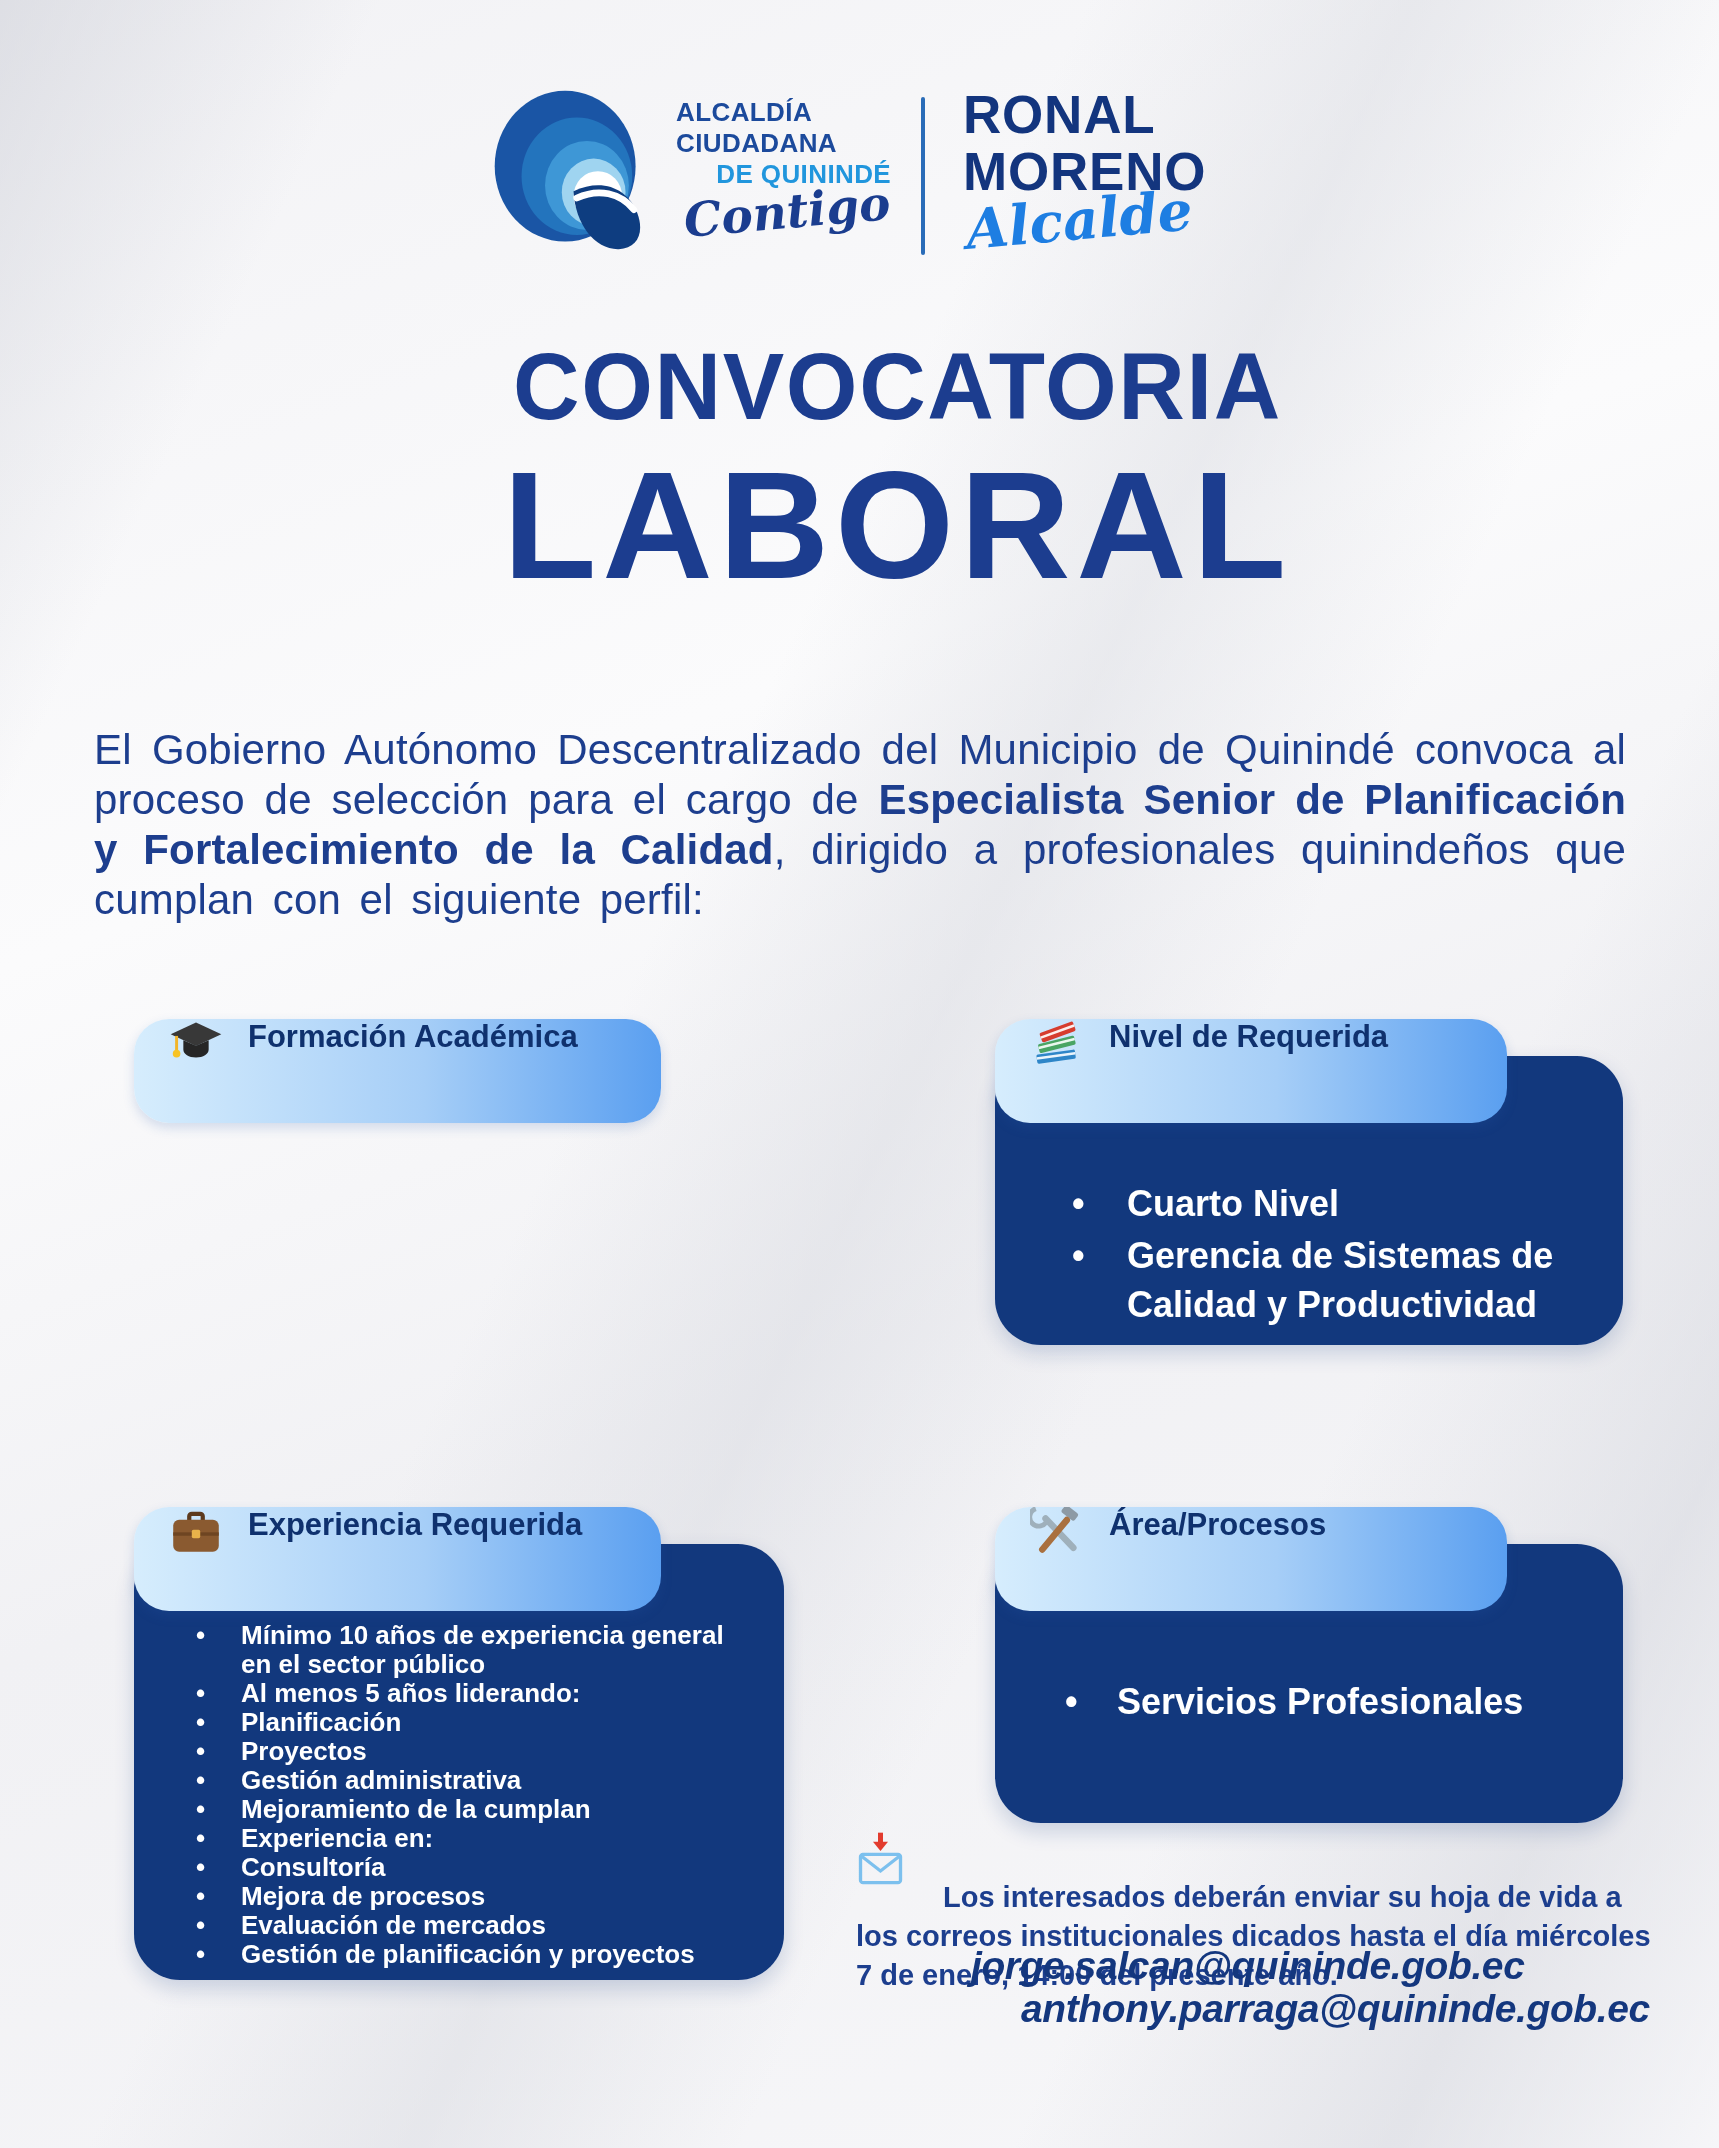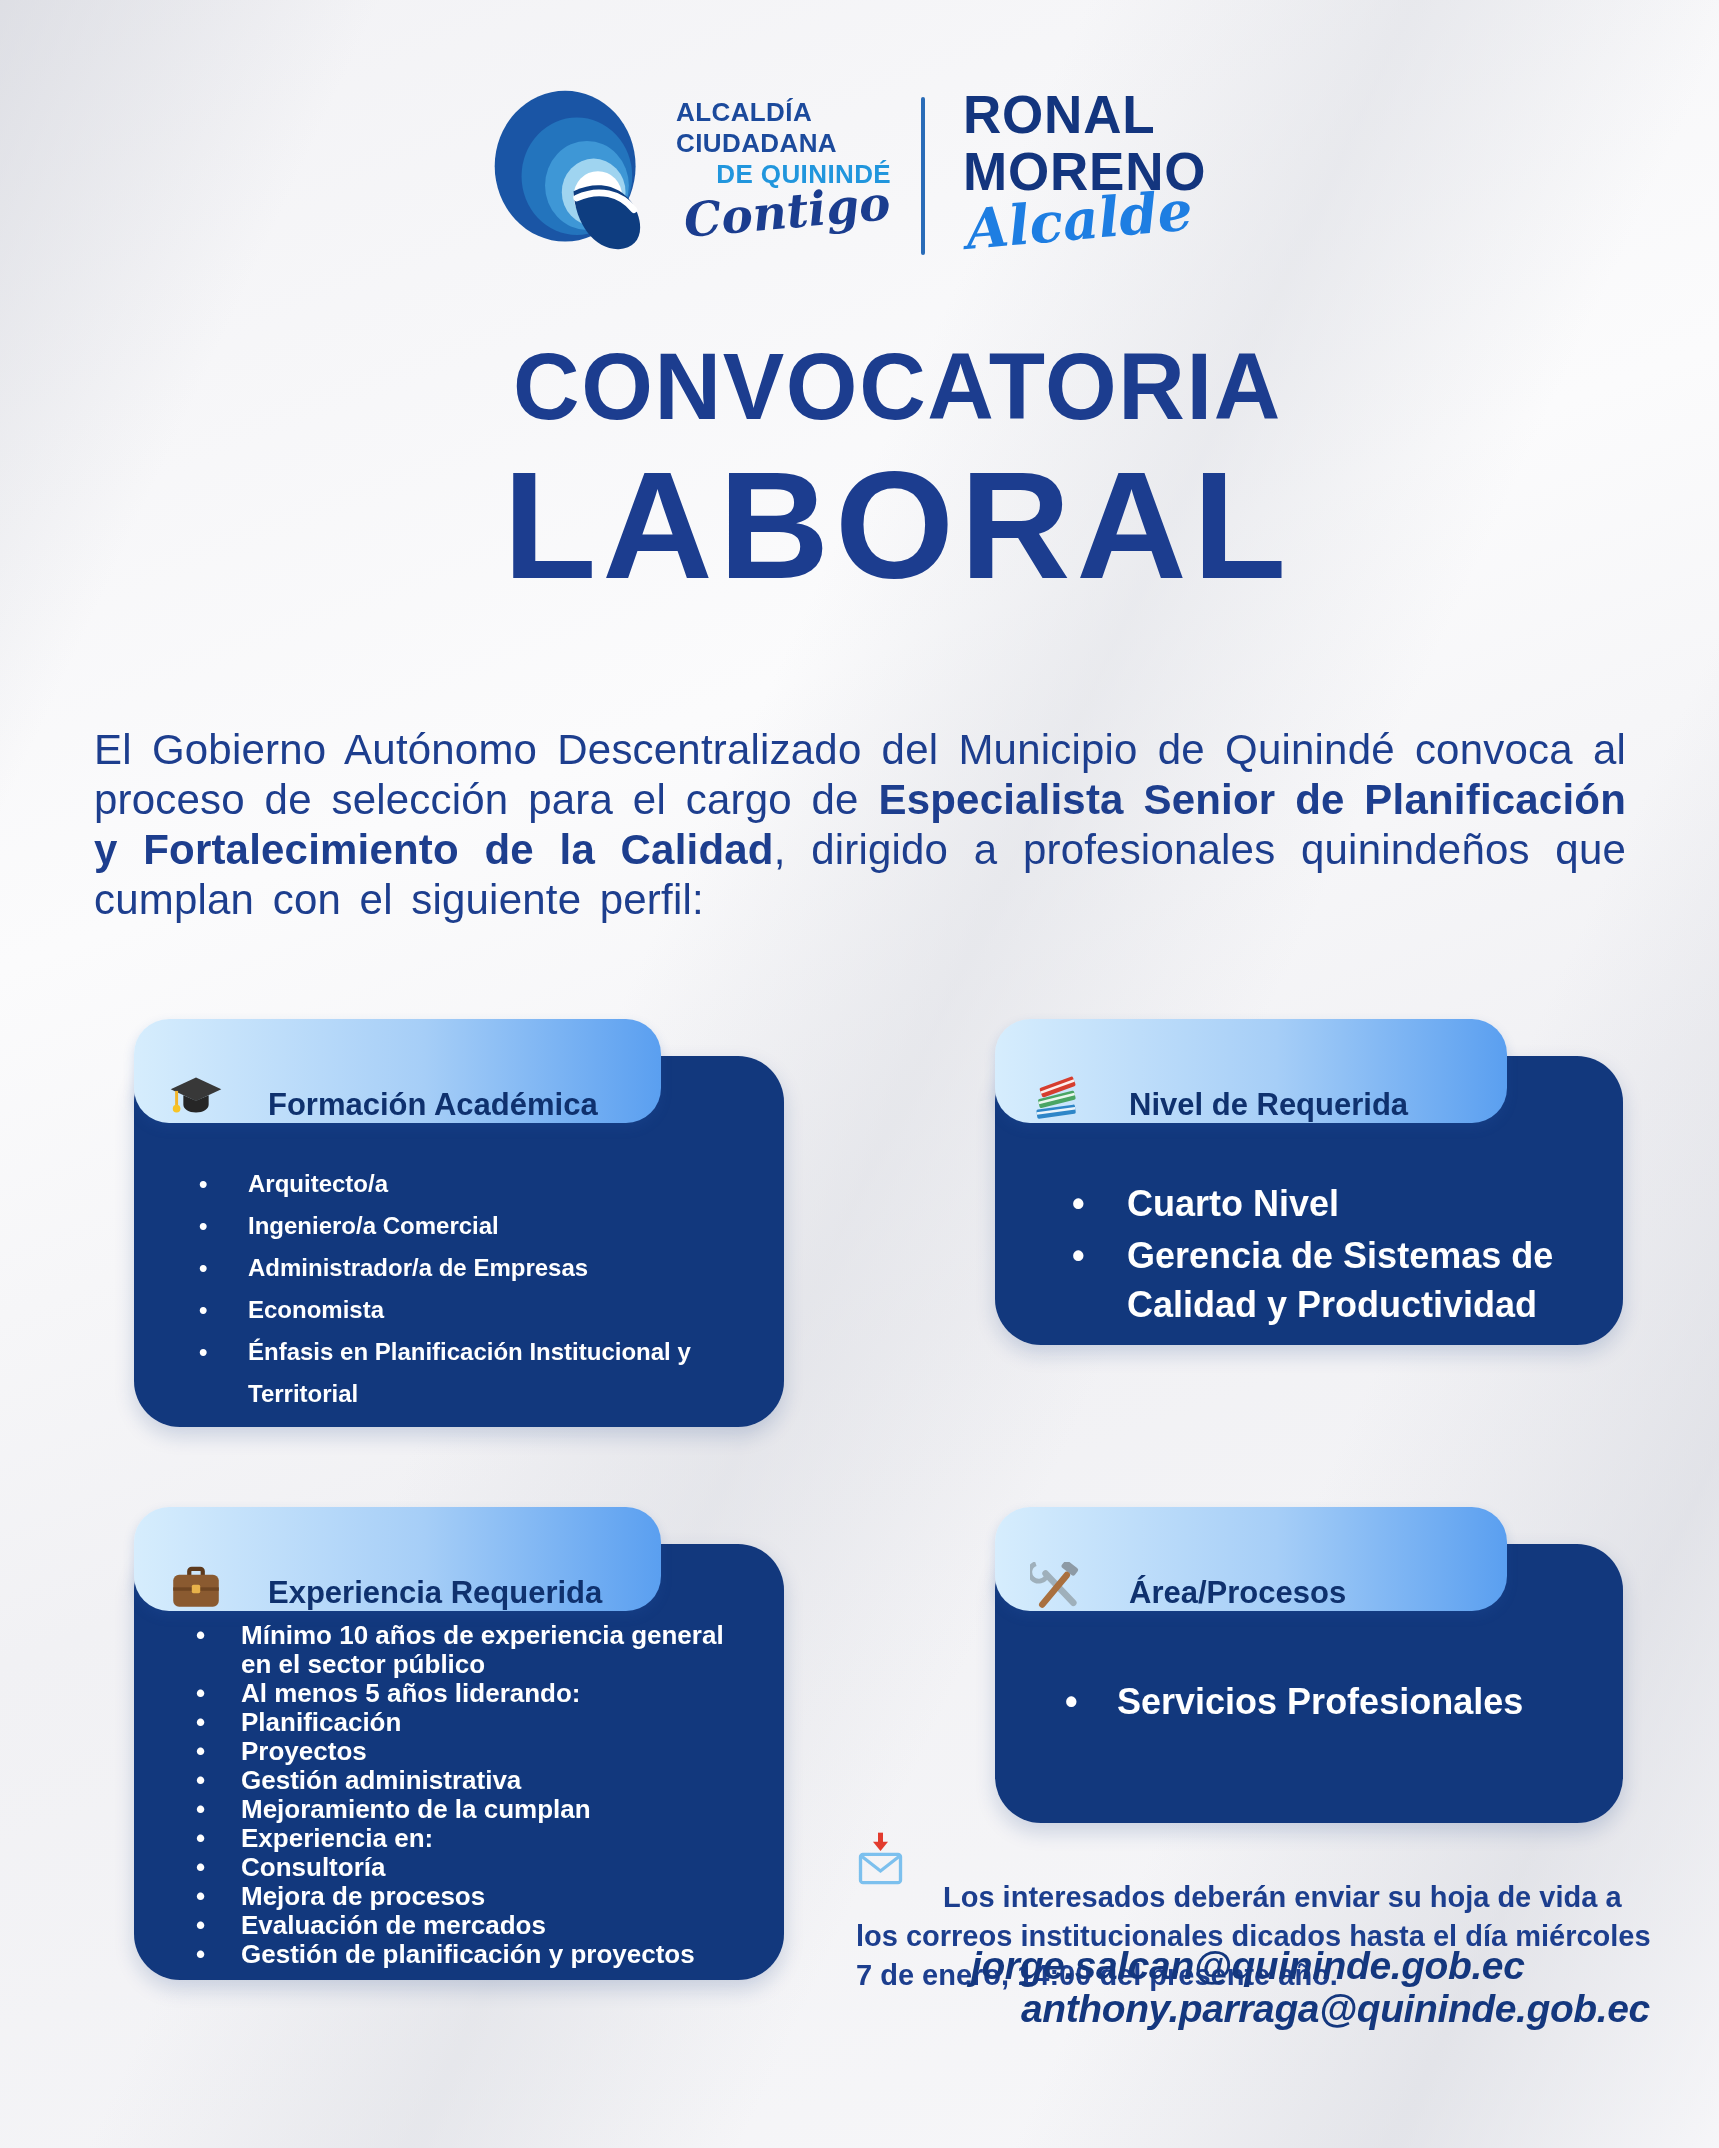--- a/index.html
+++ b/index.html
@@ -29,21 +29,21 @@
   .title-block{left:18px; top:339px; width:1719px; text-align:center; color:#1c3d8f;margin-left:20px;}
   .title1{font-size:94px; font-weight:800; letter-spacing:1.7px; line-height:1.02; transform:scaleX(.98);}
   .title2{font-size:153px; font-weight:900; letter-spacing:5.9px; line-height:1; margin-top:13.4px;}
 
   
   .intro{left:94px; top:683px; width:1532px; font-size:42px; line-height:50px; color:#1d3e8e; text-align:justify; word-spacing:6.7px; letter-spacing:0.2px;}
   .intro strong{font-weight:800;}
 
   
   .card-body{background:#12387d; border-radius:46px; box-shadow:0 8.4px 20px rgba(18,56,125,.18);}
-  .card-header{border-radius:35px; background:linear-gradient(90deg,#d6edfd 0%, #a6cef7 55%, #5a9ff0 100%); display:flex; align-items:flex-end; padding:0 28.5px 0 35px; box-sizing:border-box; gap:45px; box-shadow:0 5px 11.7px rgba(40,90,170,.18);}
+  .card-header{border-radius:35px; background:linear-gradient(90deg,#d6edfd 0%, #a6cef7 55%, #5a9ff0 100%); display:flex; align-items:flex-start; padding:0 28.5px 0 35px; box-sizing:border-box; gap:25px; box-shadow:0 5px 11.7px rgba(40,90,170,.18);}
   .card-title{font-size:31px; font-weight:800; color:#0f316e; white-space:nowrap;}
   .hdr-icon{width:54px; height:49px; flex:0 0 auto;}
 
   .card-list{list-style:none; margin:0; color:#ffffff; font-weight:700;}
   .card-list li{position:relative;}
   .card-list li::before{content:"\2022"; position:absolute; left:0; top:0; color:#ffffff;}
 
   .body-c1{left:134px; top:1056px; width:650px; height:371px;}
   .hdr-c1 {left:134px; top:1019px; width:527px; height:104px;}
   .list-c1{padding:107px 34px 0 65px; font-size:24px; line-height:42px;}
@@ -103,29 +103,20 @@
     <div class="mayor-title">Alcalde</div>
   </div>
 
   <div class="abs title-block">
     <div class="title1">CONVOCATORIA</div>
     <div class="title2">LABORAL</div>
   </div>
 
   <p class="abs intro"><span>El Gobierno Autónomo Descentralizado del Municipio de Quinindé convoca al proceso de selección para el cargo de </span><strong>Especialista Senior de Planificación y Fortalecimiento de la Calidad</strong><span>, dirigido a profesionales quinindeños que cumplan con el siguiente perfil:</span></p>
 
-  <div class="abs card-body body-c1">
-    <ul class="card-list list-c1">
-      <li>Arquitecto/a</li>
-      <li>Ingeniero/a Comercial</li>
-      <li>Administrador/a de Empresas</li>
-      <li>Economista</li>
-      <li>Énfasis en Planificación Institucional y Territorial</li>
-    </ul>
-  </div>
   <div class="abs card-header hdr-c1">
     <span class="hdr-icon">
       <svg viewBox="0 0 64 56" width="54" height="49">
         <polygon points="32,3 62,17 32,31 2,17" fill="#383838"></polygon>
         <path d="M17 24 v11 c0 5.5 6.5 9.5 15 9.5 s15-4 15-9.5 V24 L32 30.8 Z" fill="#262626"></path>
         <path d="M9 19 v17" stroke="#f2b52a" stroke-width="3.5" fill="none"></path>
         <circle cx="9" cy="40" r="4.5" fill="#f7c325"></circle>
       </svg>
     </span>
     <span class="card-title">Formación Académica</span>

